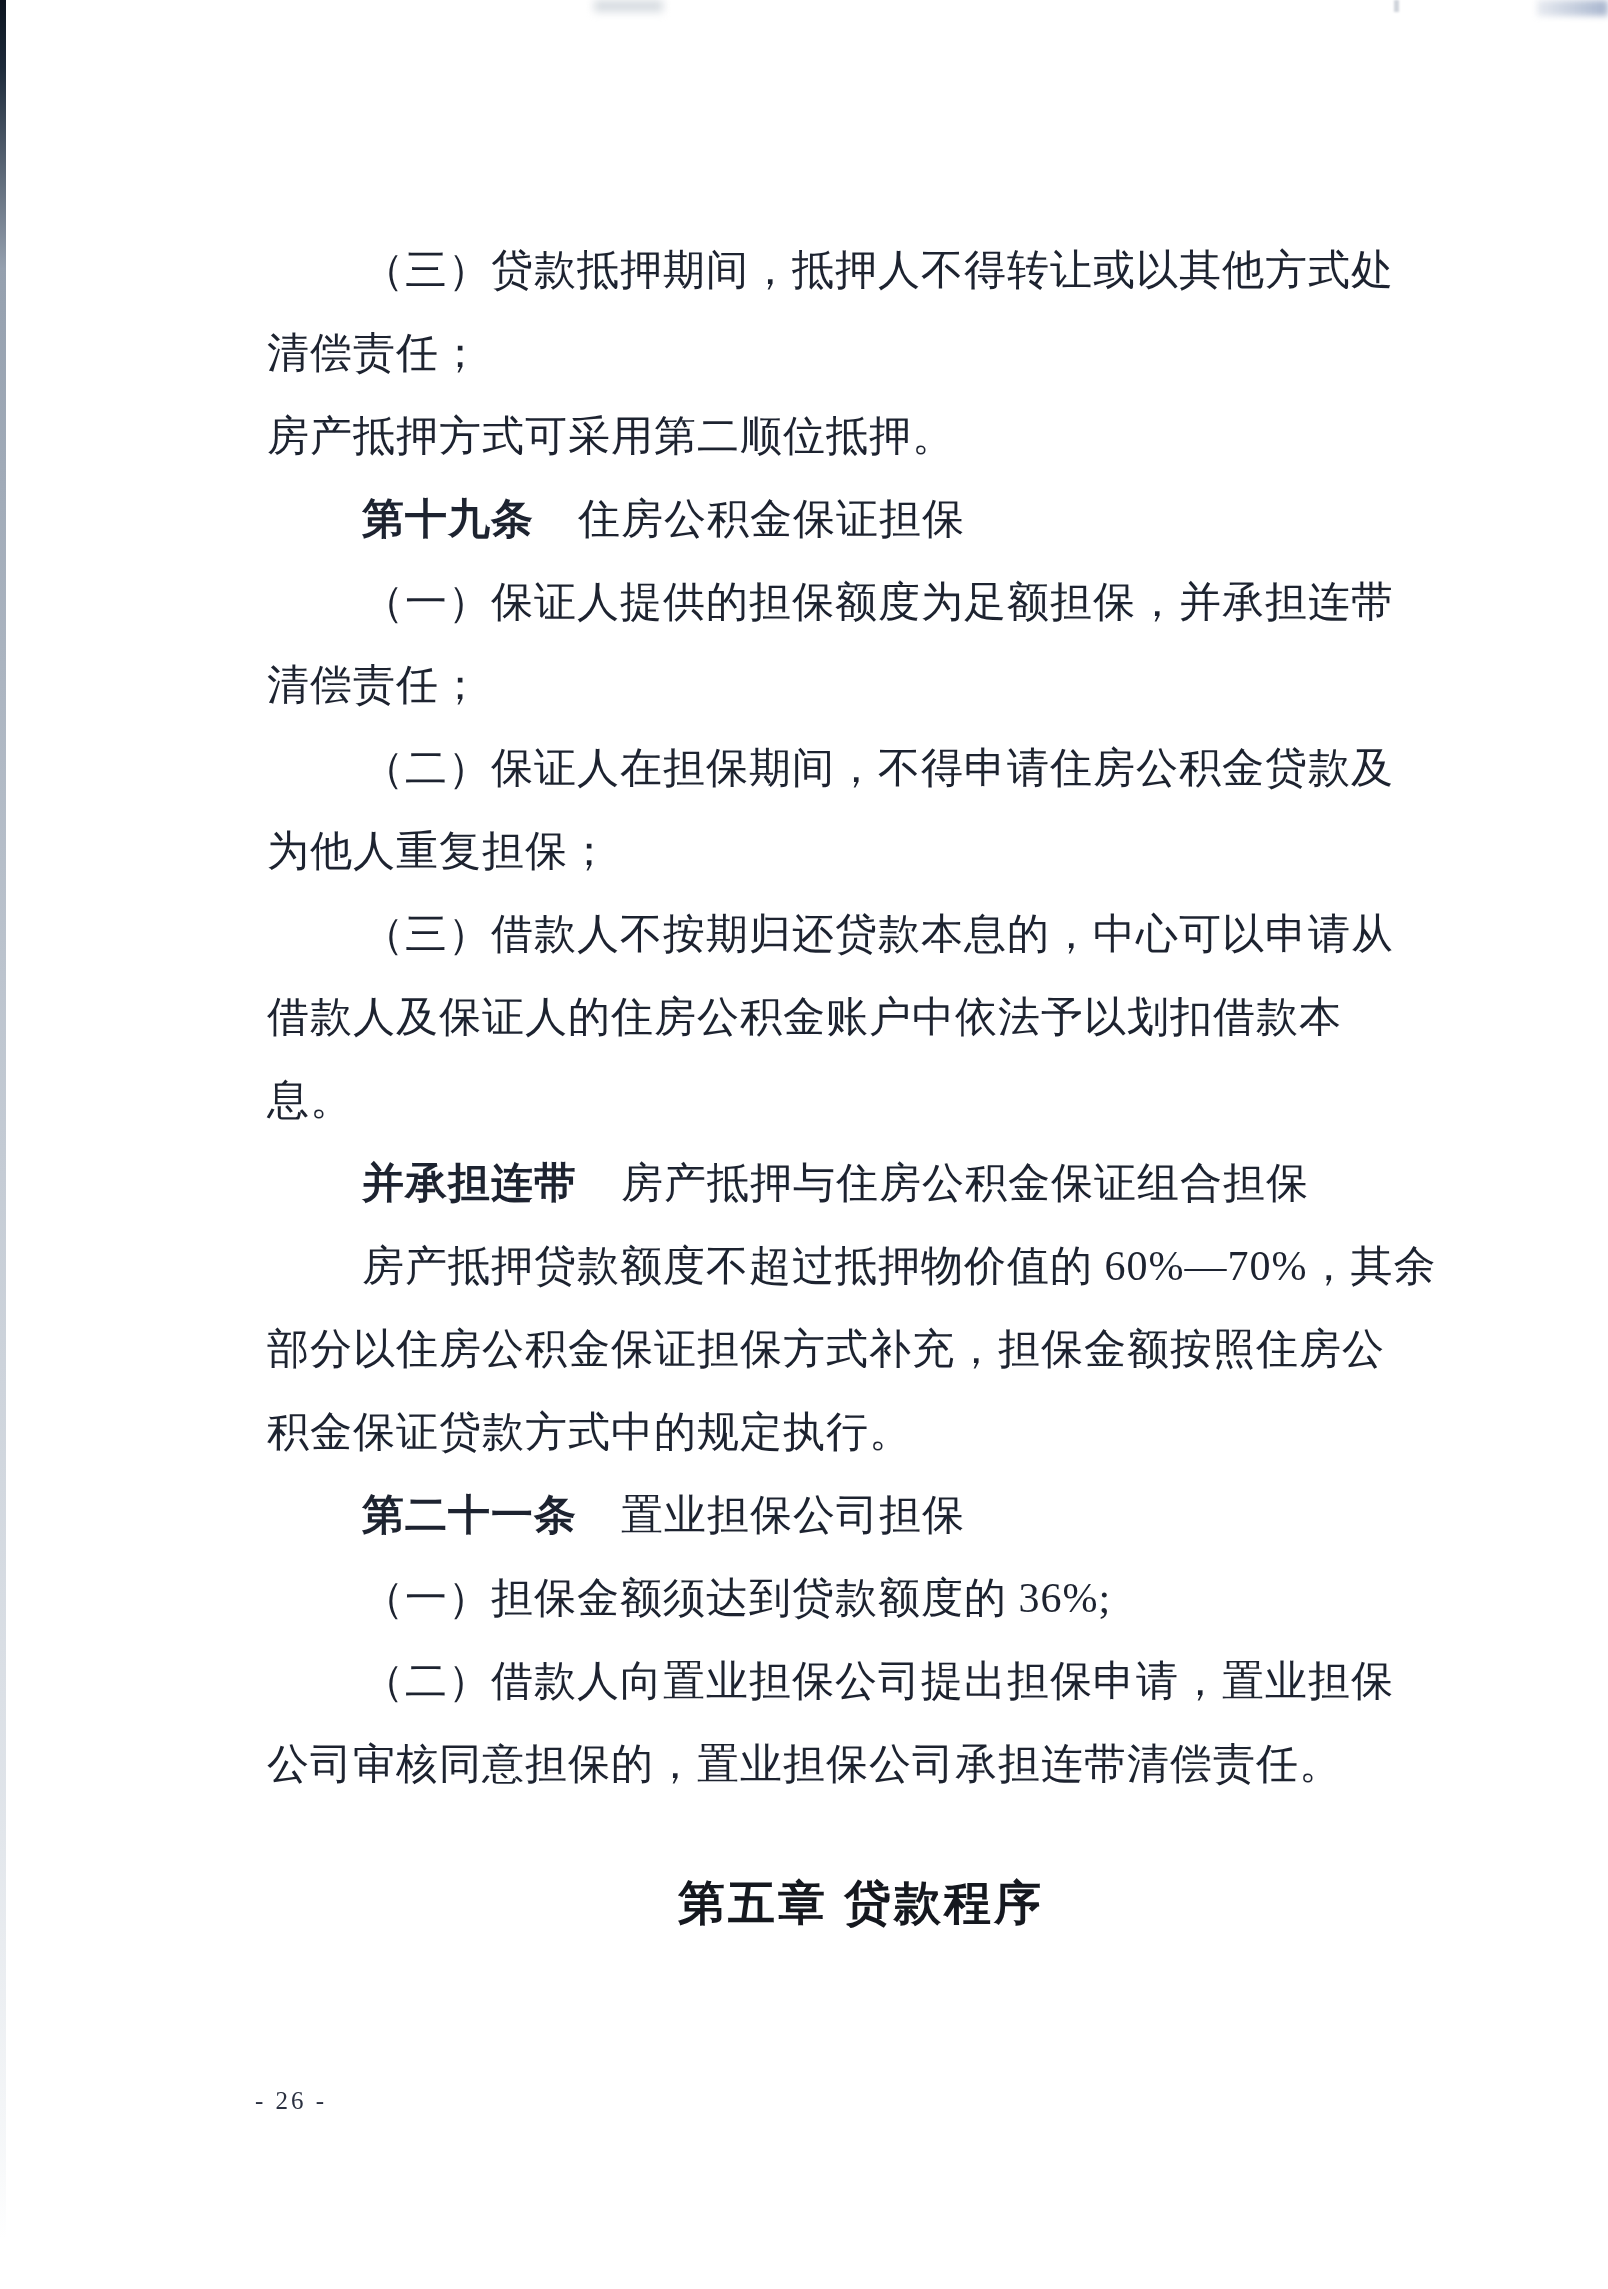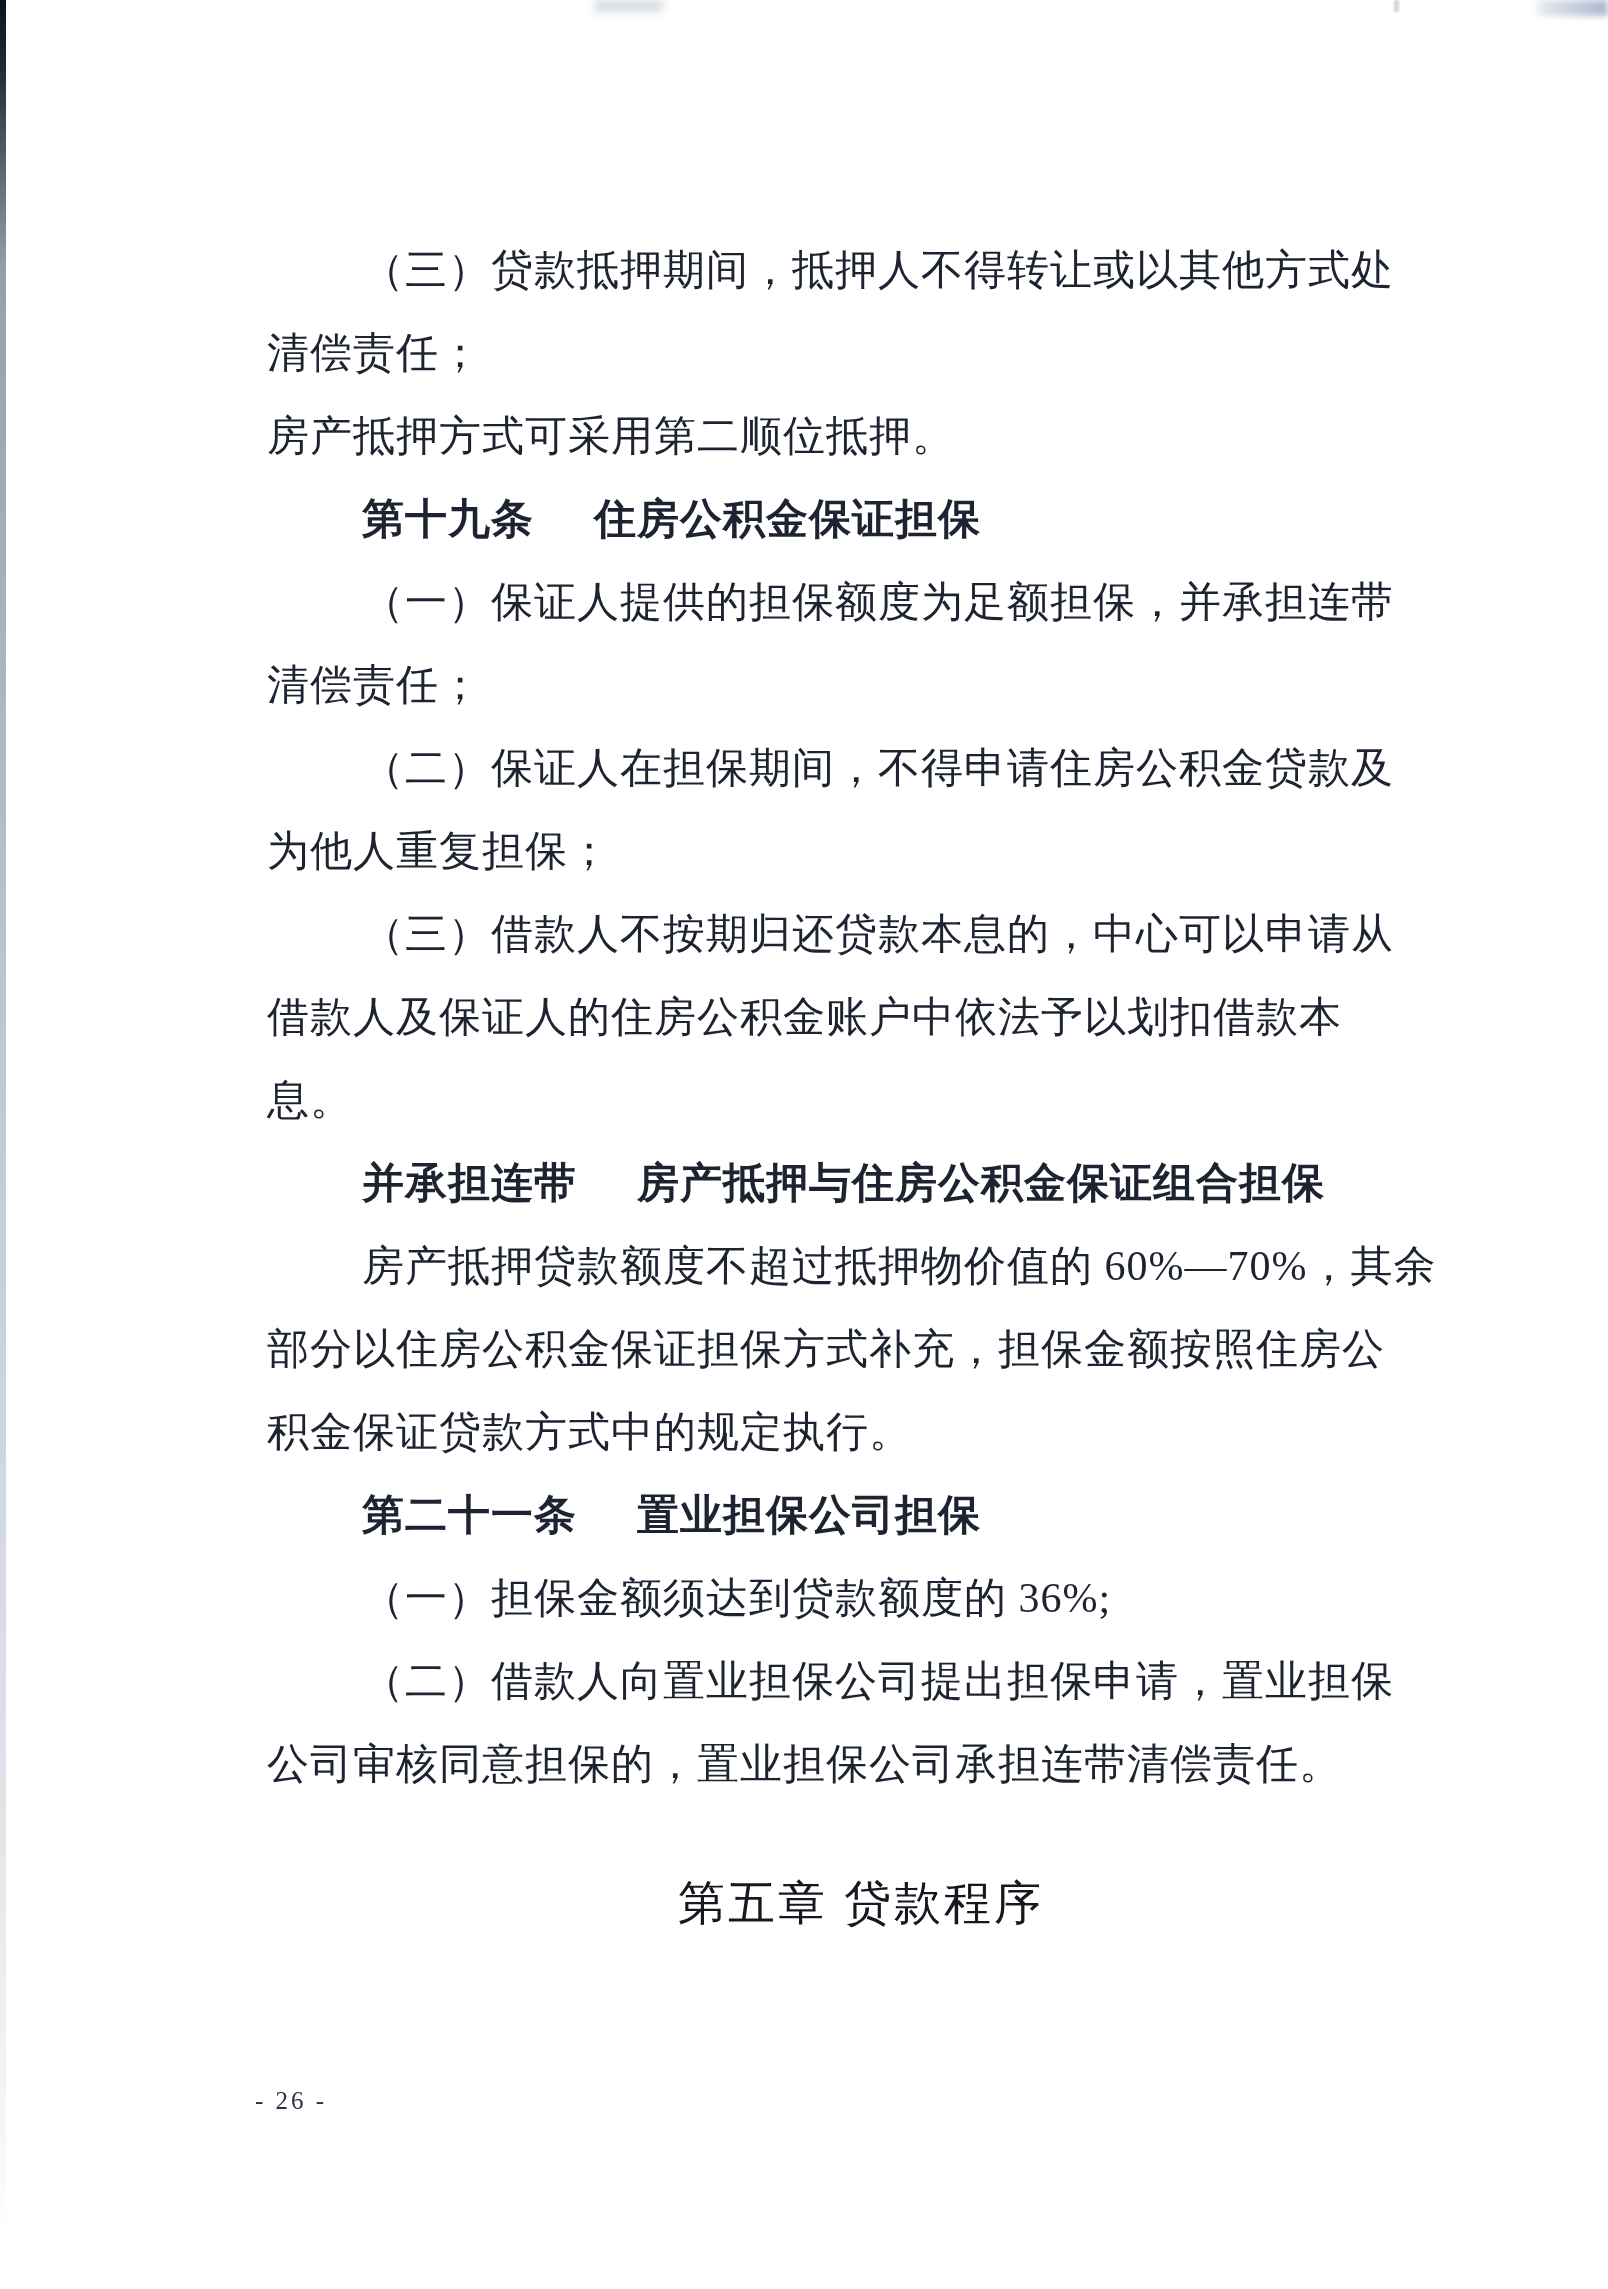--- a/index.html
+++ b/index.html
@@ -42,27 +42,27 @@
     position: absolute; left: 267px; top: 229px; width: 1109px;
   }
   .line {
     height: 83px; line-height: 83px;
     font-size: 42px; letter-spacing: 1px;
     white-space: nowrap;
   }
   .line.indent { padding-left: 95px; }
   .line.article { font-weight: 700; }
   .art-num { font-weight: 700; }
-  .art-title { margin-left: 60px; font-weight: 700; }
+  .art-title { margin-left: 44px; font-weight: 400; }
   .line.chapter {
     margin-top: 55px;
     text-align: center;
     padding-left: 79px;
     font-family: "Liberation Sans", "DejaVu Sans", sans-serif;
-    font-weight: 400;
+    font-weight: 700;
     font-size: 47px;
     letter-spacing: 3px;
     color: #15181f;
   }
 
   .footer {
     position: absolute; left: 255px; top: 2087px;
     font-size: 25px; letter-spacing: 3px;
     color: #2a3040;
     font-family: "Liberation Serif", "DejaVu Serif", serif;

